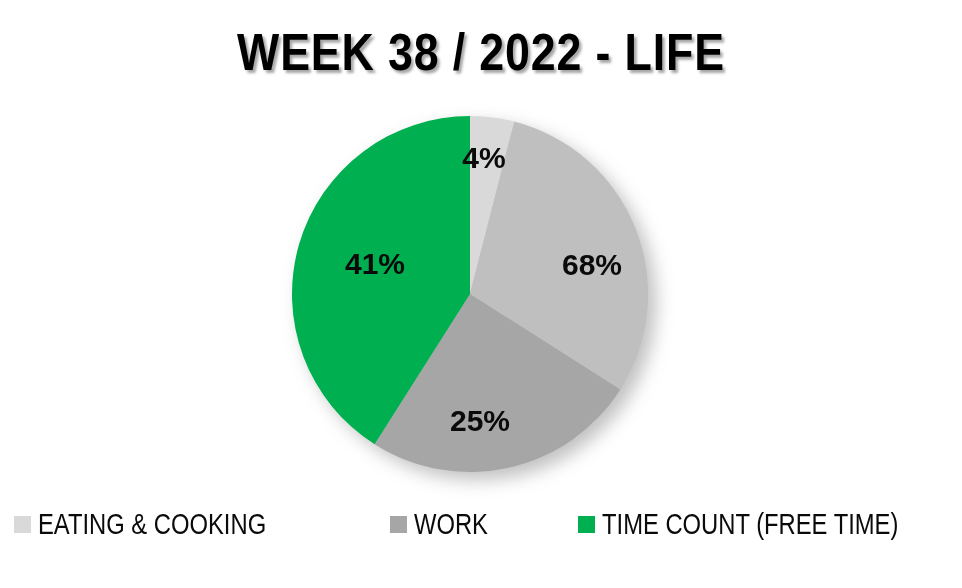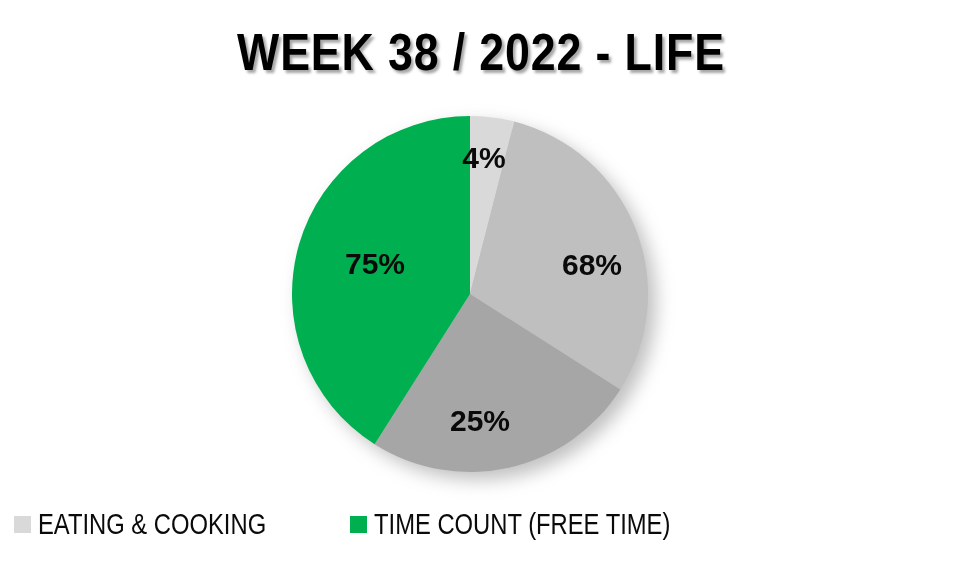--- a/index.html
+++ b/index.html
@@ -89,20 +89,21 @@
     left: 0;
     top: 503px;
     width: 962px;
     height: 42px;
     display: flex;
     flex-direction: row;
     align-items: center;
     justify-content: flex-start;
     padding-left: 14px;
     box-sizing: border-box;
+    gap: 40px;
   }
   .legend-item {
     display: flex;
     flex-direction: row;
     align-items: center;
     margin-right: 34px;
     white-space: nowrap;
   }
   .legend-swatch {
     width: 17px;
@@ -134,28 +135,32 @@
           <path d="M 178 180 L 178.00 2.00 A 178 178 0 0 1 222.27 7.59 Z" fill="#D9D9D9" stroke="none"></path>
           <path d="M 178 180 L 222.27 7.59 A 178 178 0 0 1 328.29 275.38 Z" fill="#BFBFBF" stroke="none"></path>
           <path d="M 178 180 L 328.29 275.38 A 178 178 0 0 1 82.62 330.29 Z" fill="#A6A6A6" stroke="none"></path>
           <path d="M 178 180 L 82.62 330.29 A 178 178 0 0 1 178.00 2.00 Z" fill="#00B050" stroke="none"></path>
         </g>
     </svg>
     <div id="pie-labels">
         <div class="slice-label" style="left: 192px; top: 44px;">4%</div>
         <div class="slice-label" style="left: 300px; top: 151px;">68%</div>
         <div class="slice-label" style="left: 188px; top: 307px; text-align: center;">25%</div>
-        <div class="slice-label" style="left: 83px; top: 150px;">75%</div>
+        <div class="slice-label" style="left: 83px; top: 150px;">41%</div>
       </div>
   </div>
 
 </div>
 
 <div id="legend">
     <div class="legend-item">
       <span class="legend-swatch" style="background: rgb(217, 217, 217);"></span>
       <span class="legend-label">EATING &amp; COOKING</span>
     </div>
     <div class="legend-item">
+      <span class="legend-swatch" style="background: rgb(166, 166, 166);"></span>
+      <span class="legend-label">WORK</span>
+    </div>
+    <div class="legend-item">
       <span class="legend-swatch" style="background: rgb(0, 176, 80);"></span>
       <span class="legend-label">TIME COUNT (FREE TIME)</span>
     </div>
   </div>
 
 </body></html>

